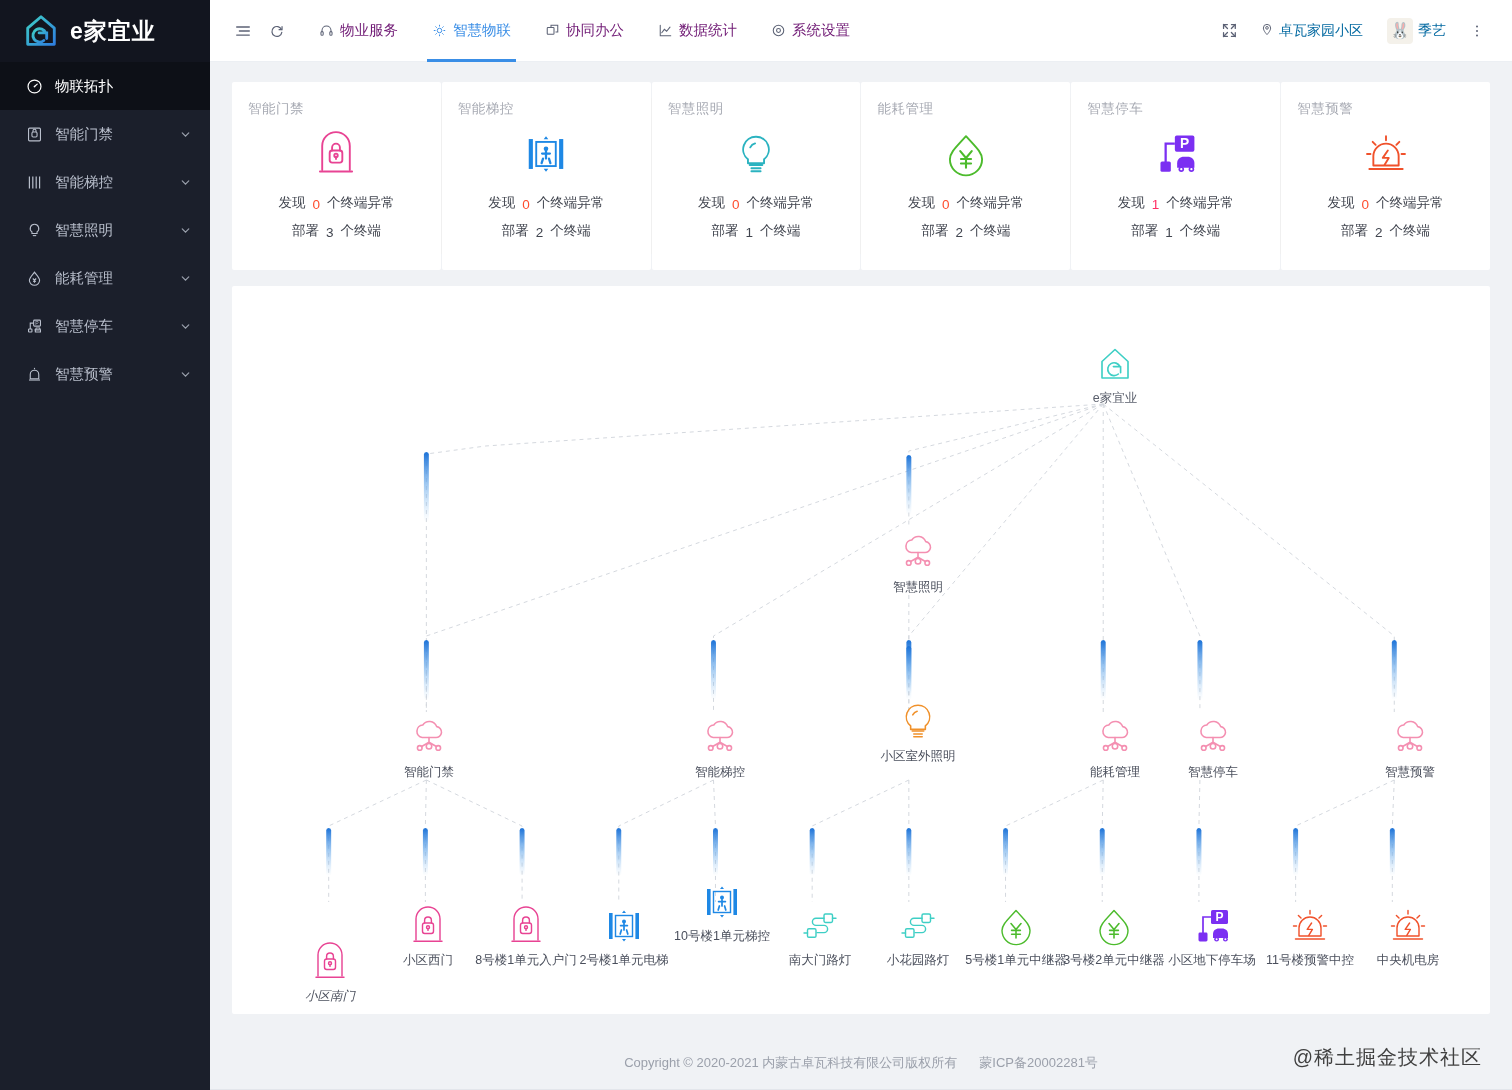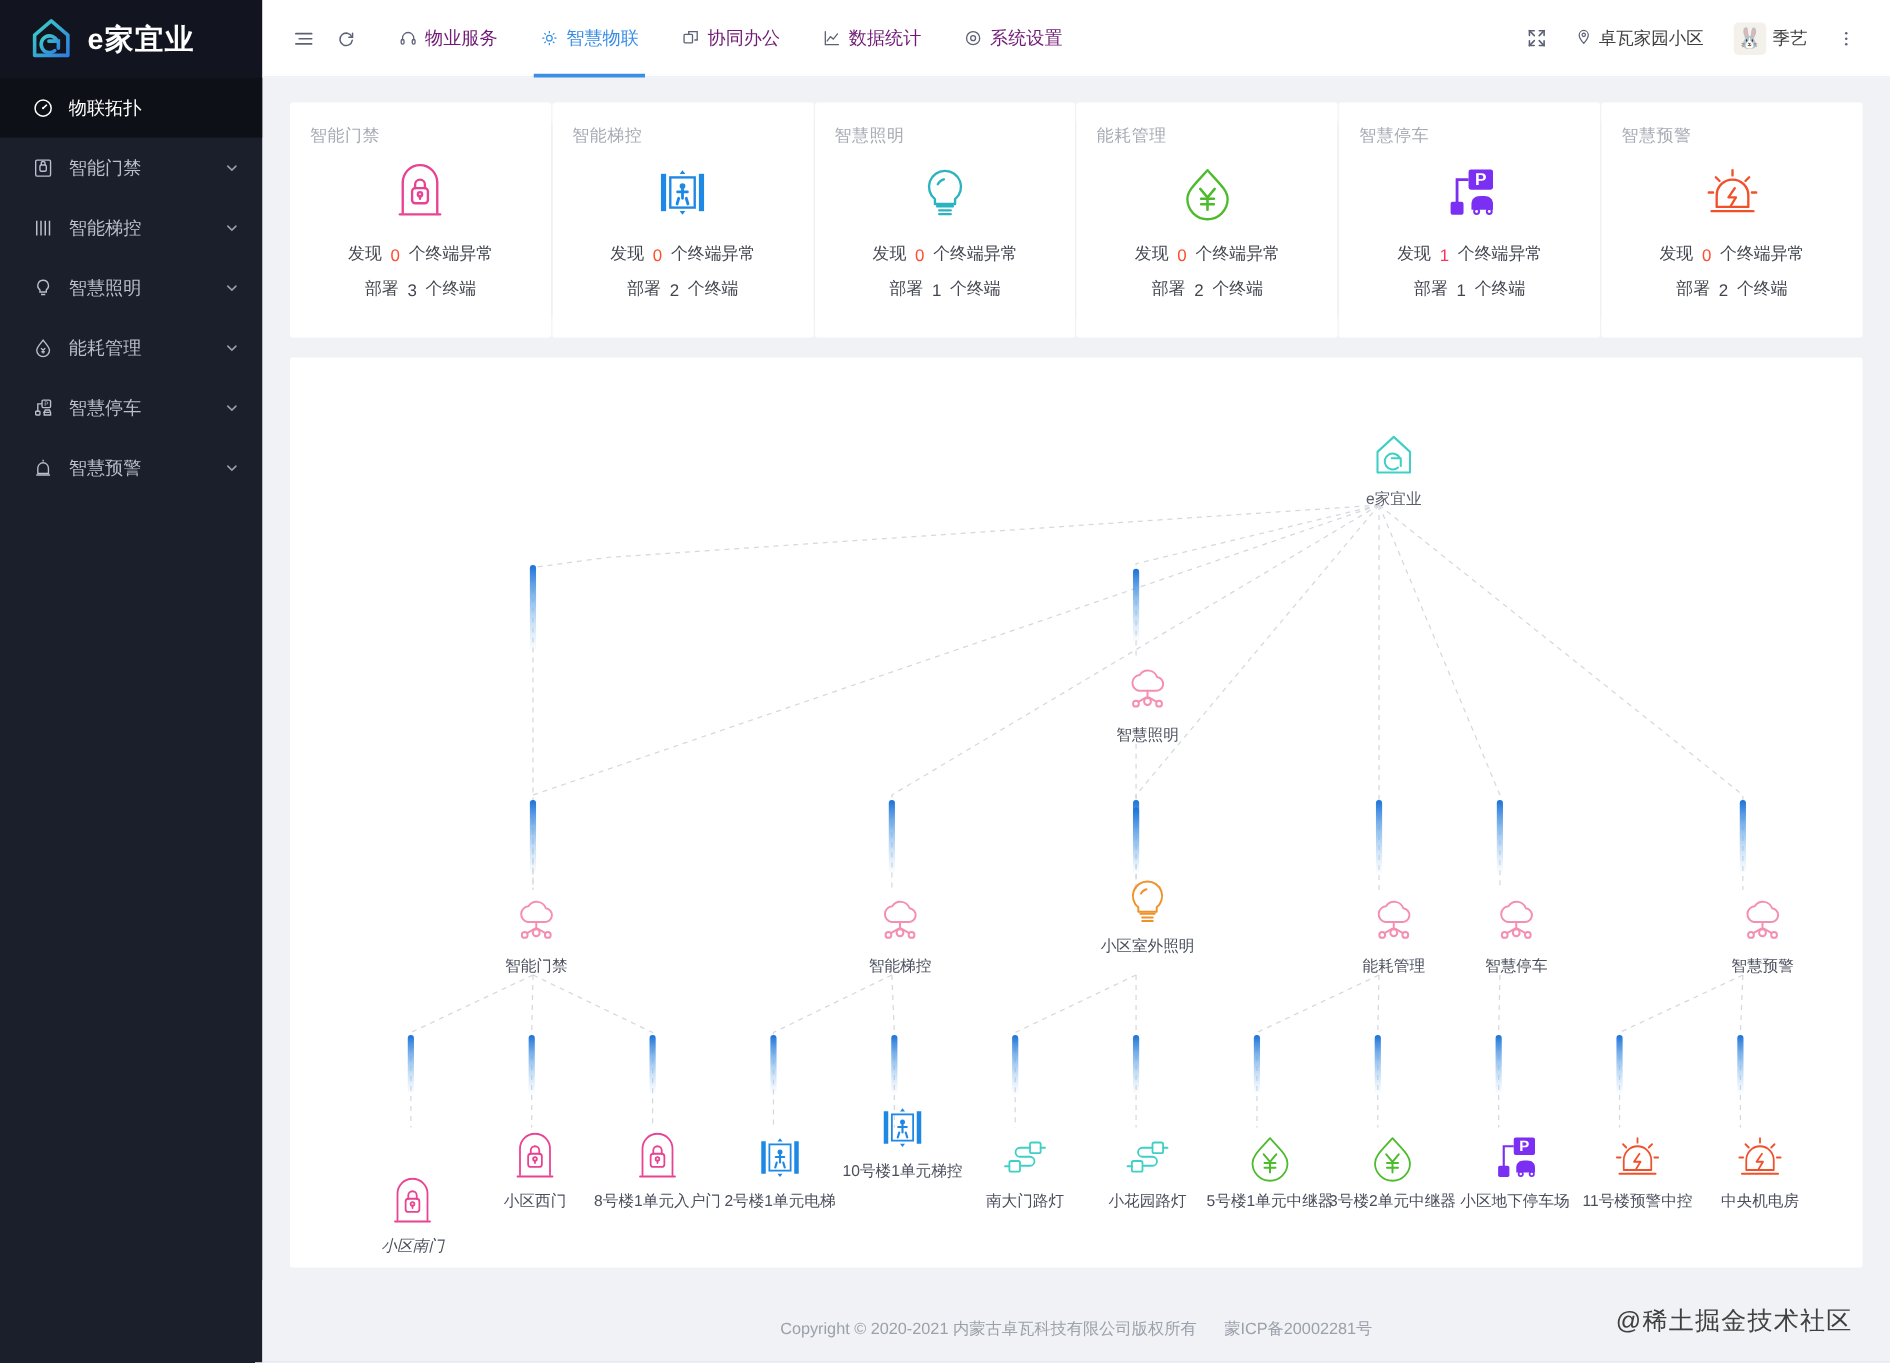--- a/index.html
+++ b/index.html
@@ -67,21 +67,21 @@
   }
   .tab.active { color: #3a8ee6; }
   .tab.active::after {
     content: ""; position: absolute; left: 12px; right: 12px; bottom: 0;
     height: 2.5px; background: #3a8ee6;
   }
   .tab svg { width: 15px; height: 15px; }
   .tb-right { margin-left: auto; display: flex; align-items: center; gap: 4px; }
   .tb-chip {
     display: flex; align-items: center; gap: 5px;
-    font-size: 14px; color: #404040; padding: 0 10px; cursor: pointer; white-space:nowrap;
+    font-size: 14px; color: #0369a1; padding: 0 10px; cursor: pointer; white-space:nowrap;
   }
   .avatar {
     width: 26px; height: 26px; border-radius: 4px; flex:0 0 26px;
     display:flex;align-items:center;justify-content:center;font-size:16px;
     background:#f4f1ea;
   }
 
   .content { flex: 1; overflow: hidden; padding: 20px 22px 0 22px; }
 
   

